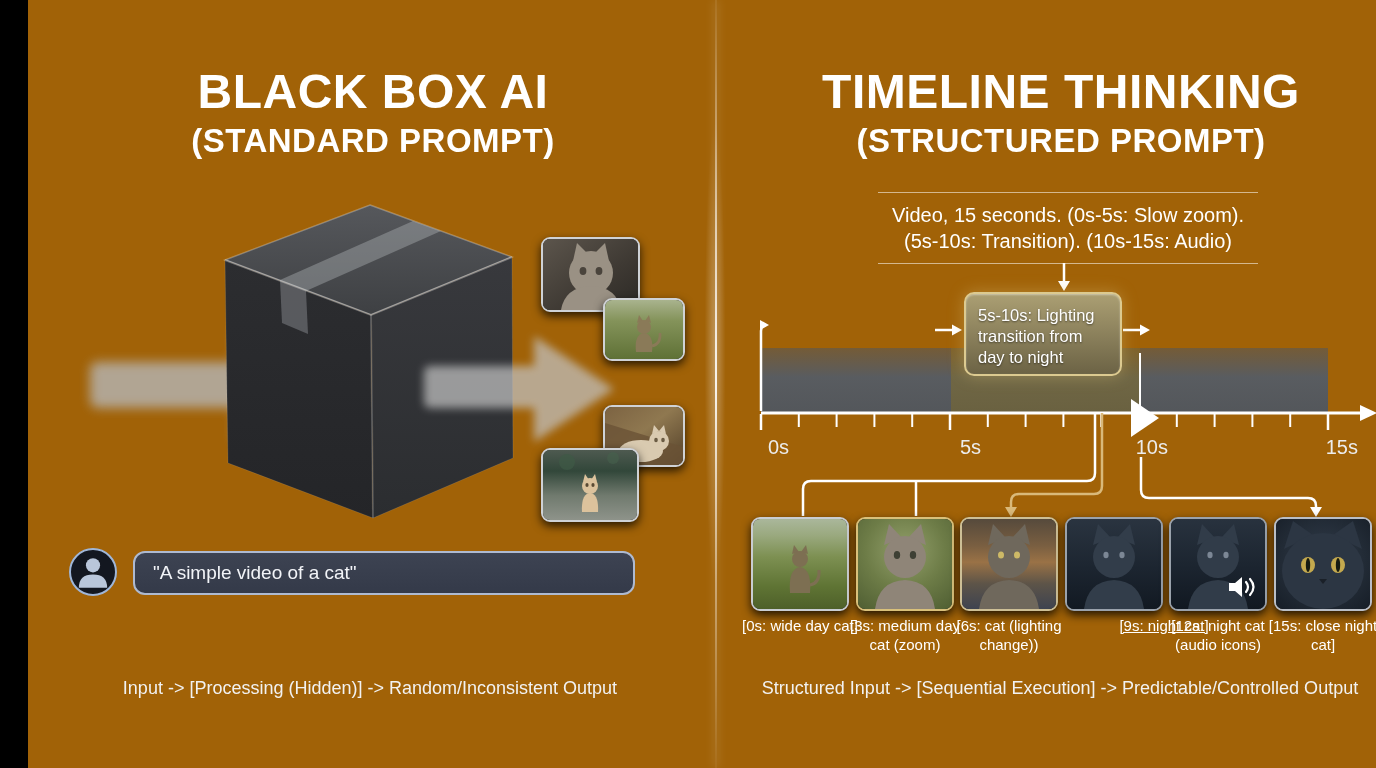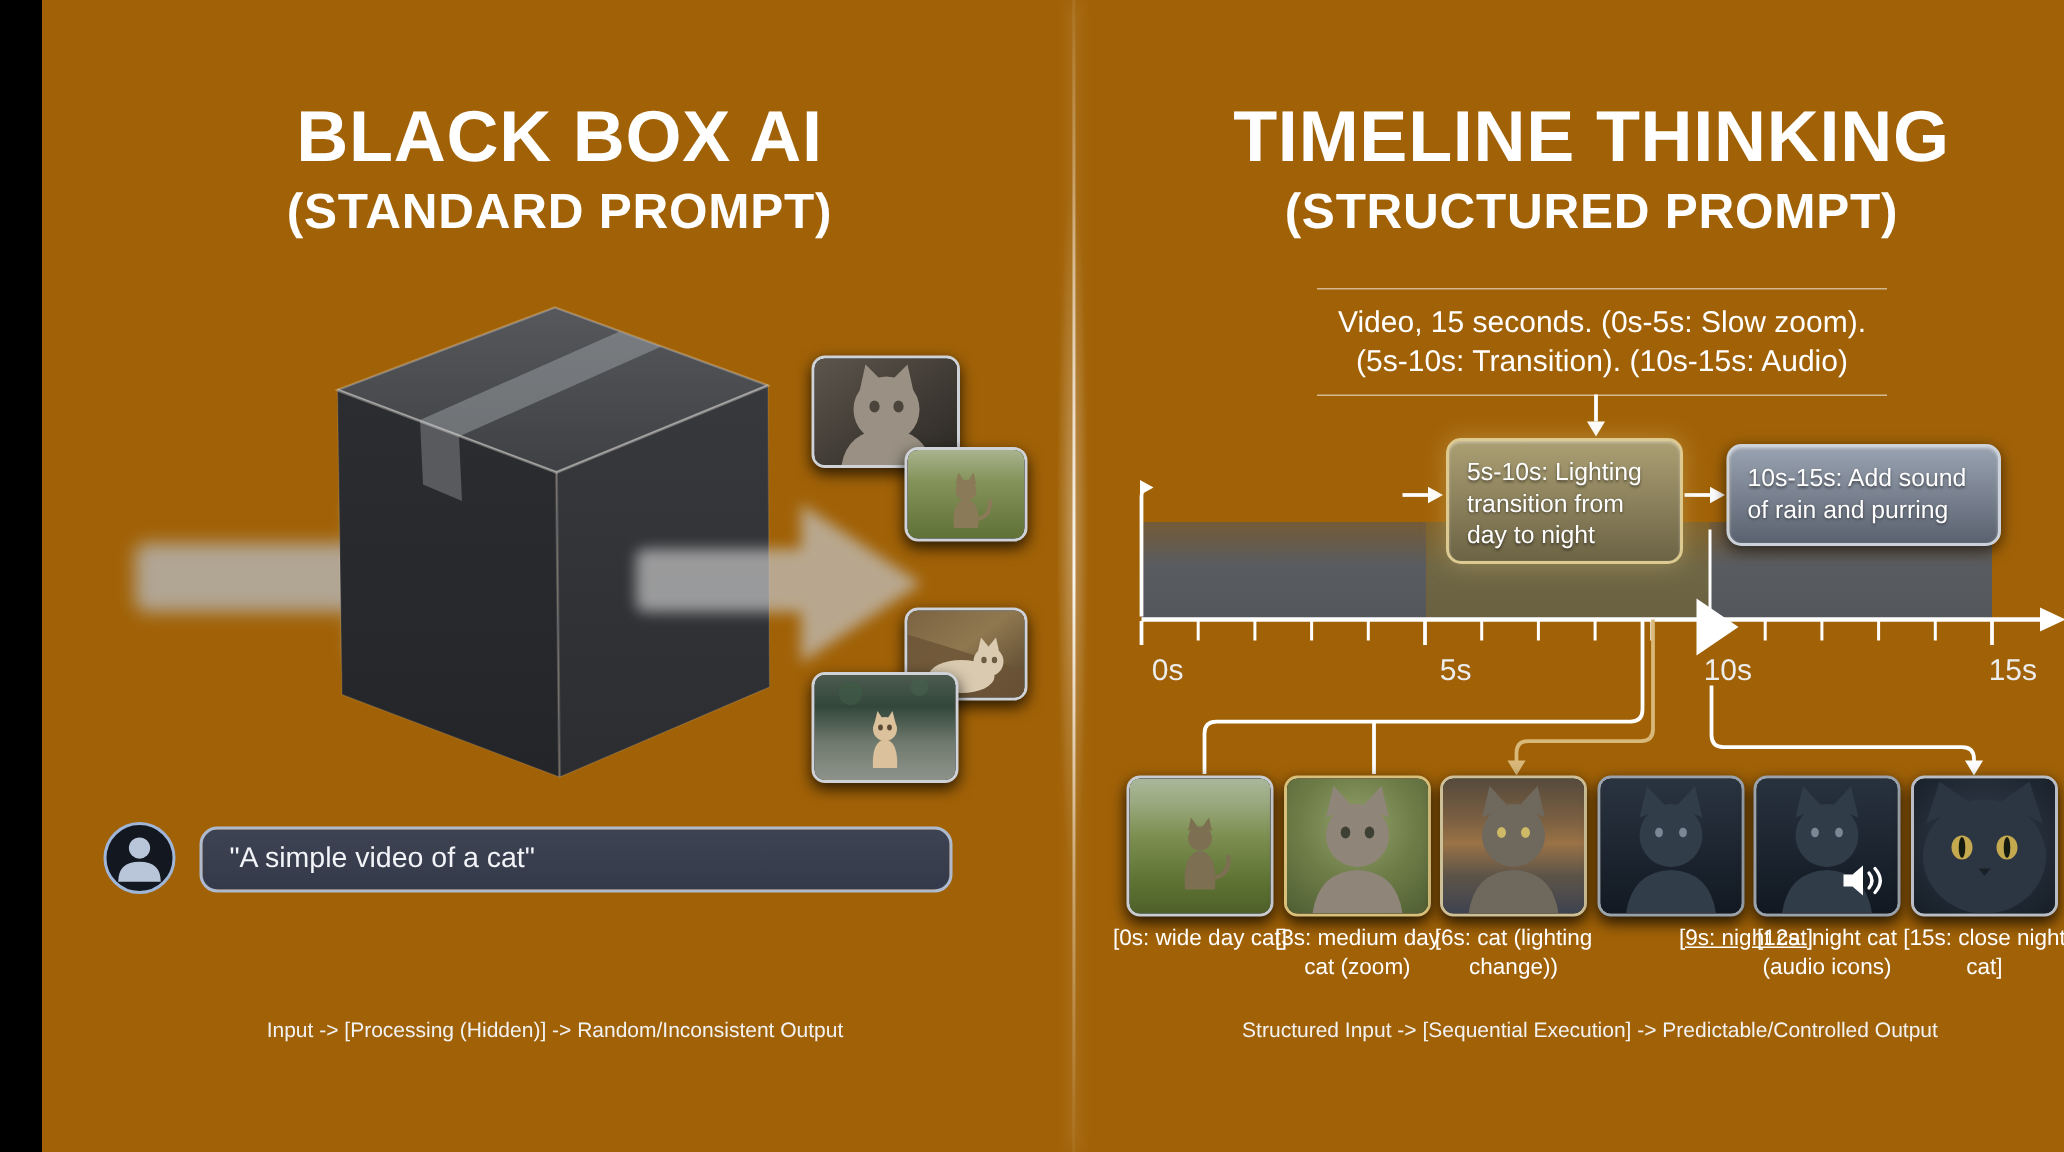--- a/index.html
+++ b/index.html
@@ -16,21 +16,21 @@
      background:linear-gradient(to bottom,rgba(255,255,255,.10),rgba(255,255,255,.65) 30%,rgba(255,255,255,.9) 50%,rgba(255,255,255,.5) 72%,rgba(255,255,255,.08));
      box-shadow:0 0 10px rgba(255,255,255,.35);}
   
   .photo{border:2px solid #cfd2d6;border-radius:9px;box-shadow:0 4px 10px rgba(0,0,0,.75);overflow:hidden;background:#222;}
   .photo svg{display:block;width:100%;height:100%;}
   .avatar{left:41px;top:548px;width:48px;height:48px;border:2px solid #9fb6d8;border-radius:50%;
      background:#131720;box-sizing:border-box;display:flex;align-items:center;justify-content:center;}
   .input-pill{left:105px;top:551px;width:502px;height:44px;box-sizing:border-box;
      background:linear-gradient(to bottom,#3d4352,#343a49);border:2px solid #aebad0;border-radius:12px;
      display:flex;align-items:center;padding:0 18px;font-size:19px;color:#f2f4f8;}
-  .summary{font-size:14px;color:#f2f2f2;text-align:center;white-space:nowrap;}
+  .summary{font-size:18px;color:#f2f2f2;text-align:center;white-space:nowrap;}
   
   .prompt-box{left:850px;top:192px;width:380px;height:70px;border-top:1px solid rgba(255,255,255,.55);
      border-bottom:1px solid rgba(255,255,255,.55);display:flex;flex-direction:column;justify-content:center;
      align-items:center;font-size:20px;line-height:26px;color:#fff;text-align:center;}
   .band{top:348px;height:65px;}
   .band-gray{background:linear-gradient(to bottom,rgba(80,86,94,.55),rgba(86,92,100,.96) 45%,rgba(80,86,94,.96));}
   .band-olive{background:linear-gradient(to bottom,rgba(106,99,66,.6),rgba(110,103,71,.97) 45%,rgba(104,97,66,.97));}
   .seg-box{border-radius:10px;box-sizing:border-box;color:#fff;font-size:16.5px;line-height:21px;
      padding:11px 12px;text-shadow:0 1px 2px rgba(0,0,0,.5);}
   .seg-gray{background:linear-gradient(to bottom,#99a2b0,#5a6270);border:2px solid #ccd2da;
@@ -255,21 +255,20 @@
 
     <path d="M1067 413 V 473 Q1067 481 1059 481 H 783 Q775 481 775 489 V 516" stroke="#fff" stroke-width="2.5" fill="none"></path>
     <path d="M888 481 V 516" stroke="#fff" stroke-width="2.5" fill="none"></path>
     <path d="M1074 413 V 486 Q1074 494 1066 494 H 991 Q983 494 983 502 V 508" stroke="#d9b97a" stroke-width="2.5" fill="none"></path>
     <polygon points="983,517 977,507 989,507" fill="#d9b97a"></polygon>
     <path d="M1113 457 V 490 Q1113 498 1121 498 H 1280 Q1288 498 1288 506 V 508" stroke="#fff" stroke-width="2.5" fill="none"></path>
     <polygon points="1288,517 1282,507 1294,507" fill="#fff"></polygon>
   </svg>
 
   <div class="abs seg-box seg-olive" style="left:936px;top:292px;width:158px;height:84px;">5s-10s: Lighting transition from day to night</div>
-  <div class="abs seg-box seg-gray" style="left:1123px;top:296px;width:183px;height:68px;">10s-15s: Add sound of rain and purring</div>
 
   <div class="abs axis-label" style="left:701px;">0s</div>
   <div class="abs axis-label" style="left:893px;">5s</div>
   <div class="abs axis-label" style="left:1080px;">10s</div>
   <div class="abs axis-label" style="left:1270px;">15s</div>
 
   <div class="abs thumb" style="left:723px;border:2px solid #c9cdd2;">
     <svg viewBox="0 0 94 90">
         <defs>
           <linearGradient id="rg1" x1="0" y1="0" x2="0" y2="1">

